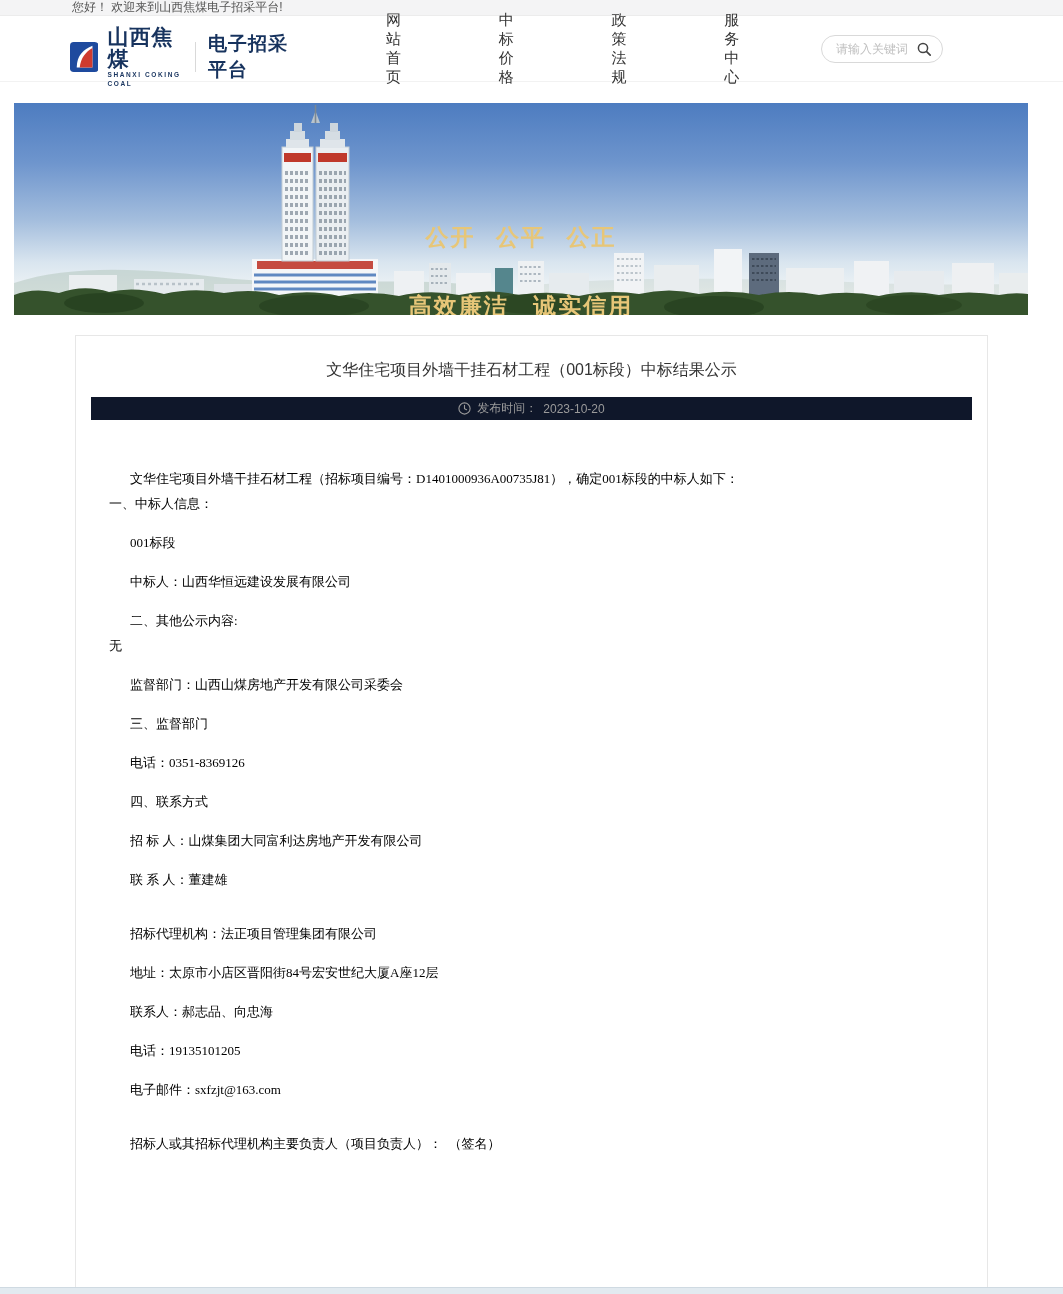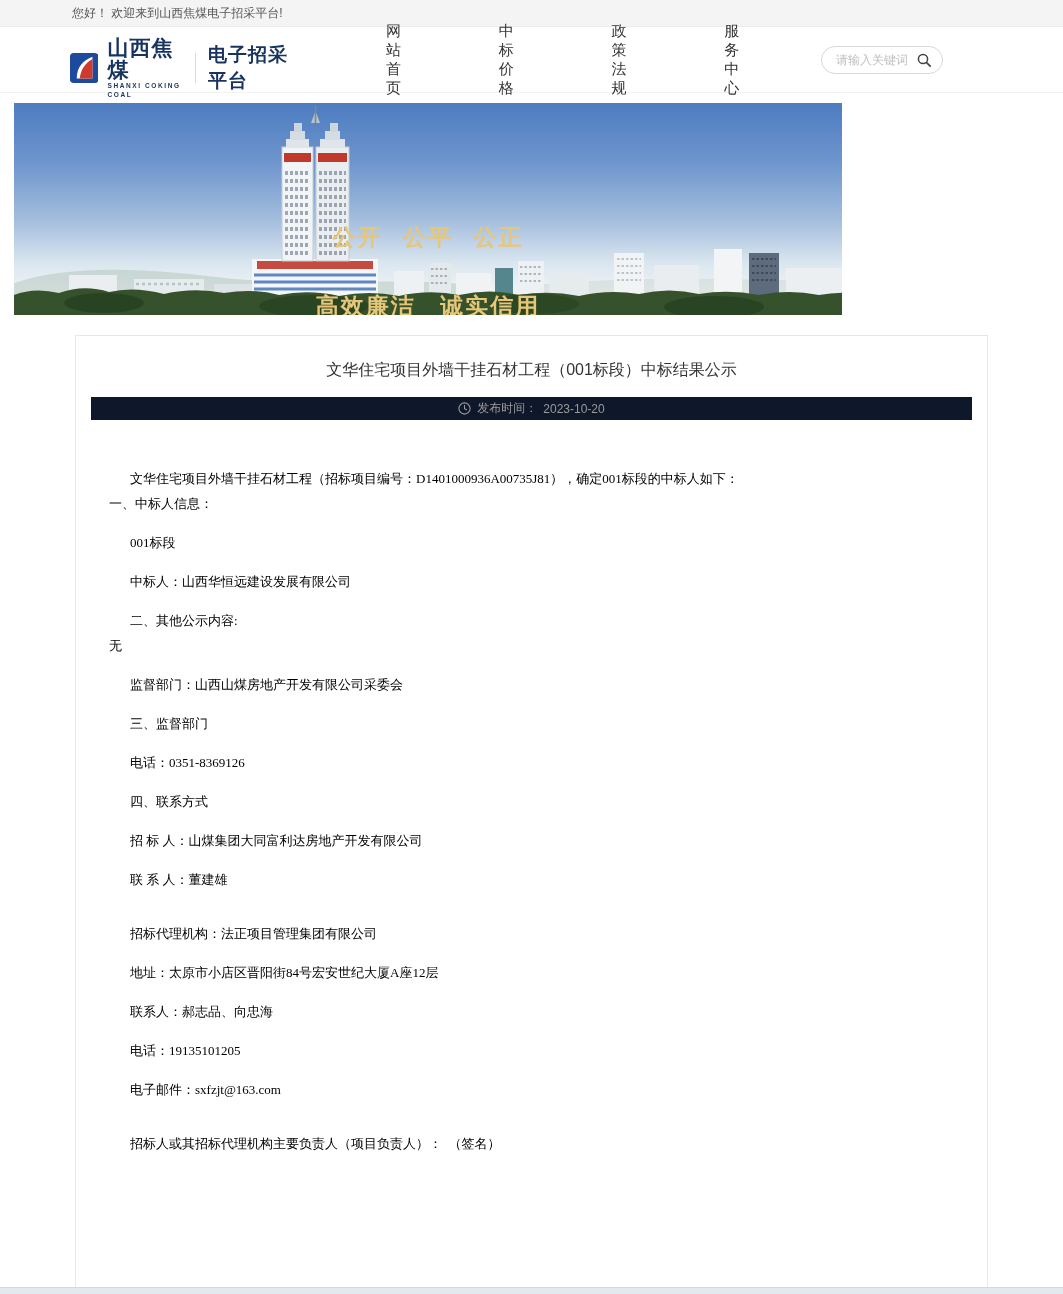--- a/index.html
+++ b/index.html
@@ -1,20 +1,20 @@
 <!DOCTYPE html>
 <html><head>
 <meta charset="utf-8">
 <style>
   * { margin:0; padding:0; box-sizing:border-box; }
   html,body { width:1063px; height:1294px; background:#fff; overflow:hidden; position:relative;
               font-family:"Liberation Sans","DejaVu Sans",sans-serif; }
 
   
-  .topbar { height:27px; background:#f4f4f5; border-bottom:1px solid #ececec;
+  .topbar { height:16px; background:#f4f4f5; border-bottom:1px solid #ececec;
             display:flex; align-items:center; padding-left:72px; }
   .topbar span { font-size:12px; color:#555; }
 
   
   .header { height:66px; background:#fff; display:flex; align-items:center;
             padding:0 50px 0 70px; border-bottom:1px solid #f2f2f2; }
   .logo { display:flex; align-items:center;margin-top:16px; }
   .logo-mark { width:38px; height:40px; margin-right:9px; }
   .logo-cn-block { display:flex; flex-direction:column; justify-content:center; }
   .logo-cn { font-size:21px; font-weight:bold; color:#17335e; letter-spacing:1px; line-height:22px; }
@@ -27,21 +27,21 @@
 
   .search-wrap { margin-left:auto; margin-right:70px; width:138px; height:28px;
                  border:1px solid #d9d9d9; border-radius:14px; display:flex; align-items:center;
                  padding:0 10px 0 14px; background:#fff; }
   .search-wrap input { border:none; outline:none; flex:1; width:80px; font-size:12px; color:#333;
                        background:transparent; font-family:inherit; }
   .search-wrap input::placeholder { color:#c0c0c0; }
   .search-btn { width:16px; height:16px; cursor:pointer; flex-shrink:0; }
 
   
-  .banner { position:absolute; left:14px; top:103px; width:828px; height:212px; overflow:hidden;
+  .banner { position:absolute; left:14px; top:103px; width:1014px; height:212px; overflow:hidden;
             background:linear-gradient(180deg,#4d7cc0 0%,#6e95cd 28%,#a3bddd 55%,#d9e5ef 75%,#eef3f5 88%,#f3f5f5 100%); }
   .banner svg { position:absolute; left:0; bottom:0; }
   .slogan { position:absolute; left:50%; top:84px; transform:translateX(-50%);
             text-align:center; white-space:pre; }
   .slogan .l1 { font-size:23px; font-weight:bold; color:#e7c678; letter-spacing:2px; word-spacing:12px; line-height:28px; }
   .slogan .l2 { font-size:23px; font-weight:bold; color:#e7c678; letter-spacing:2px; word-spacing:16px; line-height:30px; margin-top:4px; }
 
   
   .card { position:absolute; left:75px; top:335px; width:913px; height:952px; background:#fff;
           border:1px solid #e7e7e7; border-bottom:none; overflow:hidden; }

